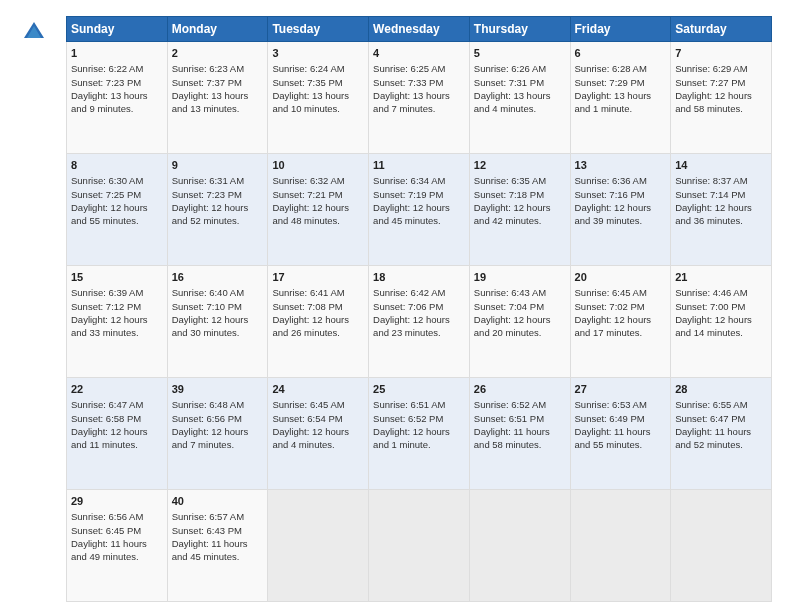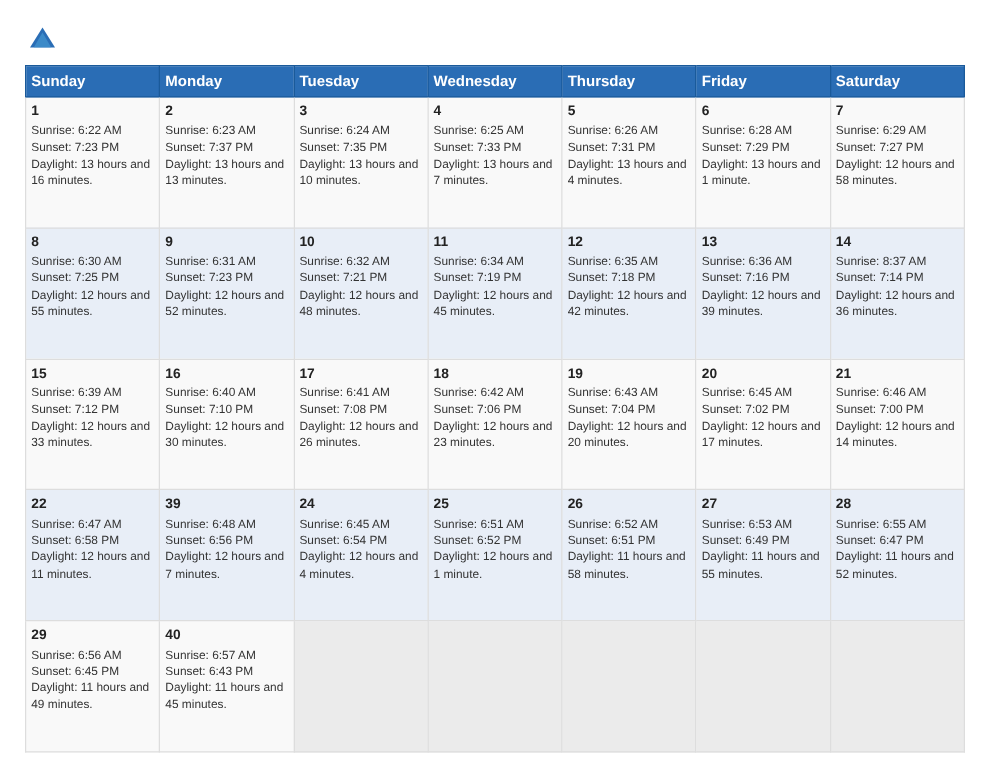--- a/index.html
+++ b/index.html
@@ -8,21 +8,20 @@
       background: #fff;
       width: 792px;
       height: 612px;
       overflow: hidden;
     }
     .page {
       width: 792px;
       height: 612px;
       padding: 16px 20px 10px 20px;
       display: flex;
-      flex-direction: column;
     }
     .header {
       display: flex;
       align-items: flex-start;
       margin-bottom: 8px;
     }
     .logo {
       display: flex;
       flex-direction: column;
       align-items: flex-start;
@@ -134,21 +133,21 @@
           <th>Monday</th>
           <th>Tuesday</th>
           <th>Wednesday</th>
           <th>Thursday</th>
           <th>Friday</th>
           <th>Saturday</th>
         </tr>
     </thead>
     <tbody id="calendar-body">
     <tr>
-          <td><span class="day-num">1</span><span>Sunrise: 6:22 AM</span><br><span>Sunset: 7:23 PM</span><br><span>Daylight: 13 hours and 16 minutes.</span></td>
+          <td><span class="day-num">1</span><span>Sunrise: 6:22 AM</span><br><span>Sunset: 7:23 PM</span><br><span>Daylight: 13 hours and 9 minutes.</span></td>
           <td><span class="day-num">2</span><span>Sunrise: 6:23 AM</span><br><span>Sunset: 7:37 PM</span><br><span>Daylight: 13 hours and 13 minutes.</span></td>
           <td><span class="day-num">3</span><span>Sunrise: 6:24 AM</span><br><span>Sunset: 7:35 PM</span><br><span>Daylight: 13 hours and 10 minutes.</span></td>
           <td><span class="day-num">4</span><span>Sunrise: 6:25 AM</span><br><span>Sunset: 7:33 PM</span><br><span>Daylight: 13 hours and 7 minutes.</span></td>
           <td><span class="day-num">5</span><span>Sunrise: 6:26 AM</span><br><span>Sunset: 7:31 PM</span><br><span>Daylight: 13 hours and 4 minutes.</span></td>
           <td><span class="day-num">6</span><span>Sunrise: 6:28 AM</span><br><span>Sunset: 7:29 PM</span><br><span>Daylight: 13 hours and 1 minute.</span></td>
           <td><span class="day-num">7</span><span>Sunrise: 6:29 AM</span><br><span>Sunset: 7:27 PM</span><br><span>Daylight: 12 hours and 58 minutes.</span></td>
         </tr>
         <tr>
           <td><span class="day-num">8</span><span>Sunrise: 6:30 AM</span><br><span>Sunset: 7:25 PM</span><br><span>Daylight: 12 hours and 55 minutes.</span></td>
           <td><span class="day-num">9</span><span>Sunrise: 6:31 AM</span><br><span>Sunset: 7:23 PM</span><br><span>Daylight: 12 hours and 52 minutes.</span></td>
@@ -158,21 +157,21 @@
           <td><span class="day-num">13</span><span>Sunrise: 6:36 AM</span><br><span>Sunset: 7:16 PM</span><br><span>Daylight: 12 hours and 39 minutes.</span></td>
           <td><span class="day-num">14</span><span>Sunrise: 8:37 AM</span><br><span>Sunset: 7:14 PM</span><br><span>Daylight: 12 hours and 36 minutes.</span></td>
         </tr>
         <tr>
           <td><span class="day-num">15</span><span>Sunrise: 6:39 AM</span><br><span>Sunset: 7:12 PM</span><br><span>Daylight: 12 hours and 33 minutes.</span></td>
           <td><span class="day-num">16</span><span>Sunrise: 6:40 AM</span><br><span>Sunset: 7:10 PM</span><br><span>Daylight: 12 hours and 30 minutes.</span></td>
           <td><span class="day-num">17</span><span>Sunrise: 6:41 AM</span><br><span>Sunset: 7:08 PM</span><br><span>Daylight: 12 hours and 26 minutes.</span></td>
           <td><span class="day-num">18</span><span>Sunrise: 6:42 AM</span><br><span>Sunset: 7:06 PM</span><br><span>Daylight: 12 hours and 23 minutes.</span></td>
           <td><span class="day-num">19</span><span>Sunrise: 6:43 AM</span><br><span>Sunset: 7:04 PM</span><br><span>Daylight: 12 hours and 20 minutes.</span></td>
           <td><span class="day-num">20</span><span>Sunrise: 6:45 AM</span><br><span>Sunset: 7:02 PM</span><br><span>Daylight: 12 hours and 17 minutes.</span></td>
-          <td><span class="day-num">21</span><span>Sunrise: 6:46 AM</span><br><span>Sunset: 7:00 PM</span><br><span>Daylight: 12 hours and 14 minutes.</span></td>
+          <td><span class="day-num">21</span><span>Sunrise: 4:46 AM</span><br><span>Sunset: 7:00 PM</span><br><span>Daylight: 12 hours and 14 minutes.</span></td>
         </tr>
         <tr>
           <td><span class="day-num">22</span><span>Sunrise: 6:47 AM</span><br><span>Sunset: 6:58 PM</span><br><span>Daylight: 12 hours and 11 minutes.</span></td>
           <td><span class="day-num">39</span><span>Sunrise: 6:48 AM</span><br><span>Sunset: 6:56 PM</span><br><span>Daylight: 12 hours and 7 minutes.</span></td>
           <td><span class="day-num">24</span><span>Sunrise: 6:45 AM</span><br><span>Sunset: 6:54 PM</span><br><span>Daylight: 12 hours and 4 minutes.</span></td>
           <td><span class="day-num">25</span><span>Sunrise: 6:51 AM</span><br><span>Sunset: 6:52 PM</span><br><span>Daylight: 12 hours and 1 minute.</span></td>
           <td><span class="day-num">26</span><span>Sunrise: 6:52 AM</span><br><span>Sunset: 6:51 PM</span><br><span>Daylight: 11 hours and 58 minutes.</span></td>
           <td><span class="day-num">27</span><span>Sunrise: 6:53 AM</span><br><span>Sunset: 6:49 PM</span><br><span>Daylight: 11 hours and 55 minutes.</span></td>
           <td><span class="day-num">28</span><span>Sunrise: 6:55 AM</span><br><span>Sunset: 6:47 PM</span><br><span>Daylight: 11 hours and 52 minutes.</span></td>
         </tr>

